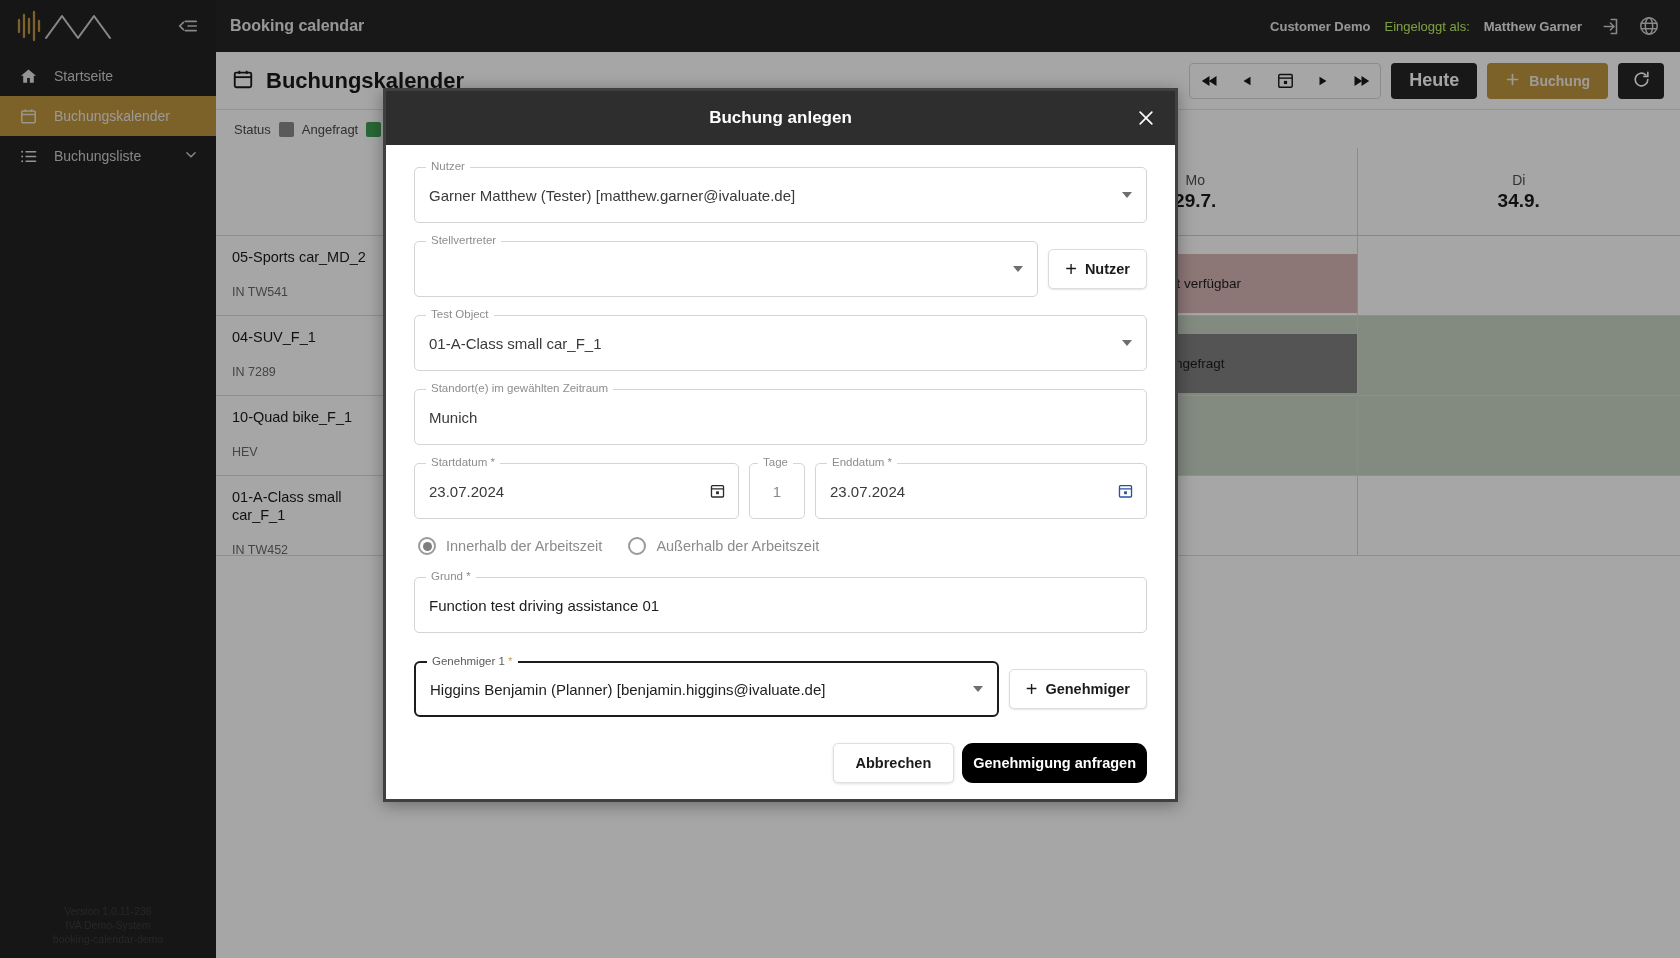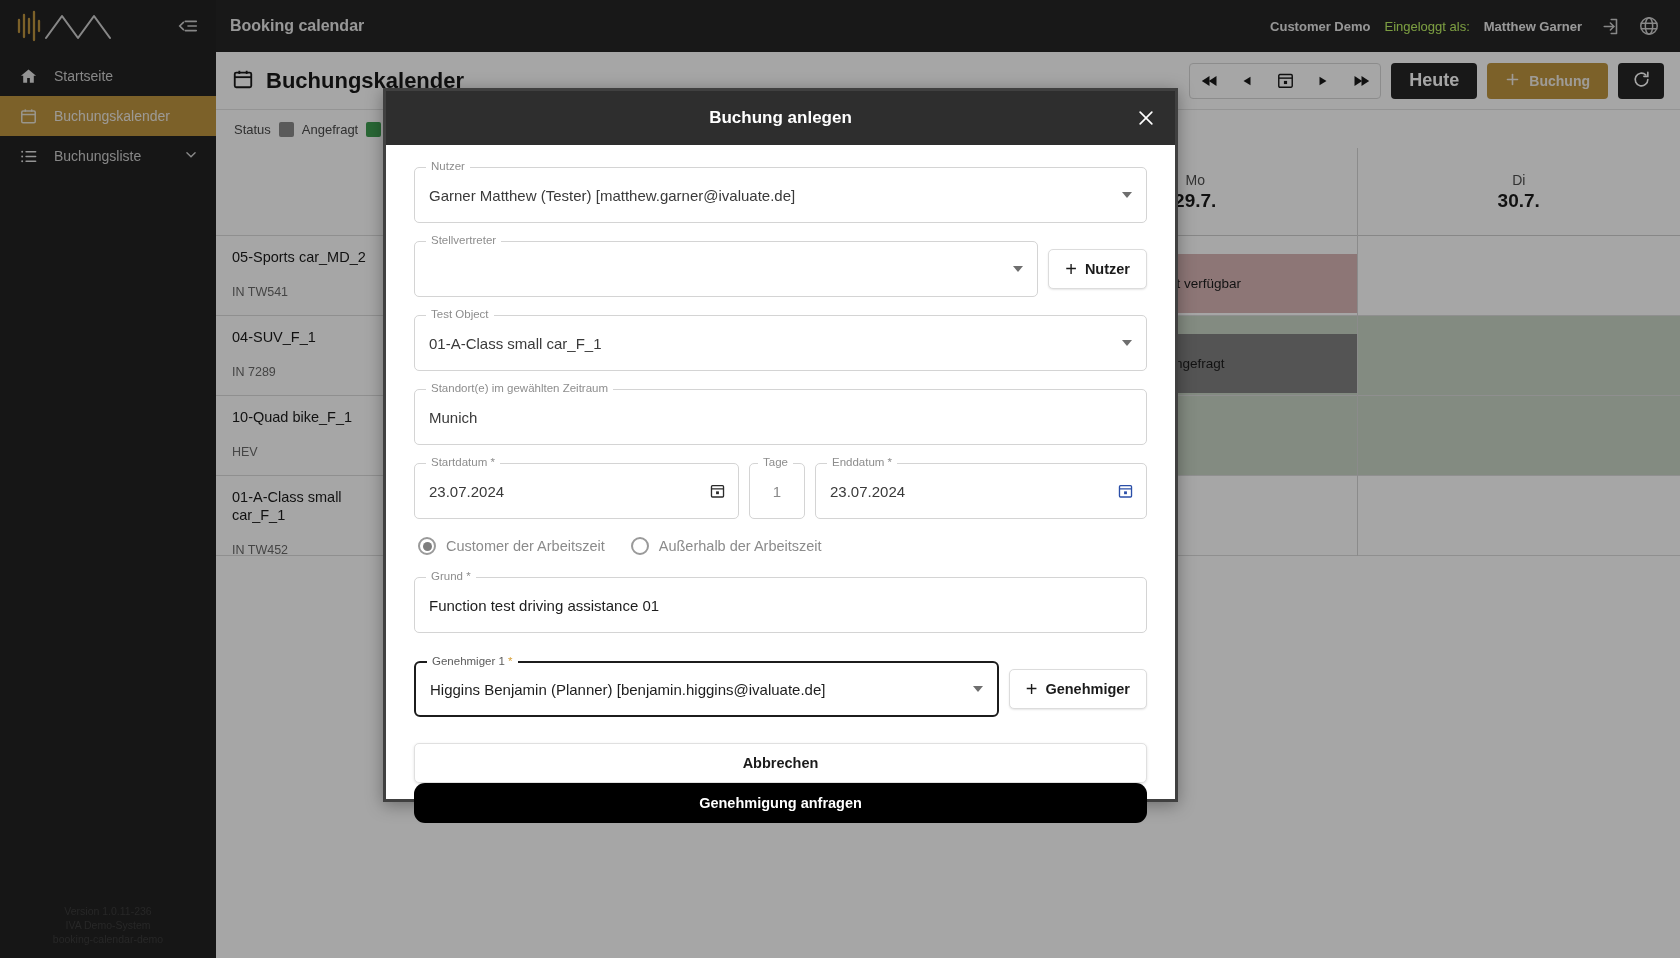--- a/index.html
+++ b/index.html
@@ -275,23 +275,22 @@
     border: 2px solid #9a9a9a;
     display: flex; align-items: center; justify-content: center;
   }
   .rdot.on::after {
     content: ""; width: 9px; height: 9px; border-radius: 50%;
     background: #7e7e7e;
   }
   .radio-label { font-size: 14.5px; color: #8b8b8b; }
 
   .modal-footer {
-    display: flex; justify-content: flex-end; gap: 0;
+    display: flex; justify-content: flex-end; gap: 8px;
     padding: 8px 28px 22px 28px;
-    flex-direction: column;
   }
   .btn-cancel {
     height: 40px; background: #fff; border: 1px solid #e0e0e0;
     border-radius: 5px; padding: 0 22px;
     font-size: 14.5px; font-weight: 600; color: #1b1b1b; cursor: pointer;
     box-shadow: 0 1px 3px rgba(0,0,0,0.12);
     font-family: "Liberation Sans", sans-serif;
   }
   .btn-submit {
     height: 40px; background: #000000; border: none;
@@ -534,21 +533,21 @@
           </div>
           <div class="cell tintgreen">
             <div class="cell-loc">Ingolstadt</div>
           </div>
           <div class="cell"></div>
         </div>
 
         <div class="daycol">
           <div class="day-head">
             <div class="day-dow">Di</div>
-            <div class="day-num">30.7.</div>
+            <div class="day-num">34.9.</div>
           </div>
           <div class="cell"></div>
           <div class="cell tintgreen"></div>
           <div class="cell tintgreen"></div>
           <div class="cell"></div>
         </div>
       </div>
     </div>
   </div>
 
@@ -629,21 +628,21 @@
               <line x1="3.5" y1="9" x2="20.5" y2="9"></line>
               <rect x="10" y="12.5" width="4" height="4" fill="#2b4fa8" stroke="none"></rect>
             </svg>
           </span>
         </div>
       </div>
 
       <div class="radio-row">
         <span class="radio">
           <span class="rdot on"></span>
-          <span class="radio-label">Customer der Arbeitszeit</span>
+          <span class="radio-label">Innerhalb der Arbeitszeit</span>
         </span>
         <span class="radio">
           <span class="rdot"></span>
           <span class="radio-label">Außerhalb der Arbeitszeit</span>
         </span>
       </div>
 
       <div class="row">
         <div class="field" style="flex:1 1 auto;">
           <span class="flabel">Grund *</span>

